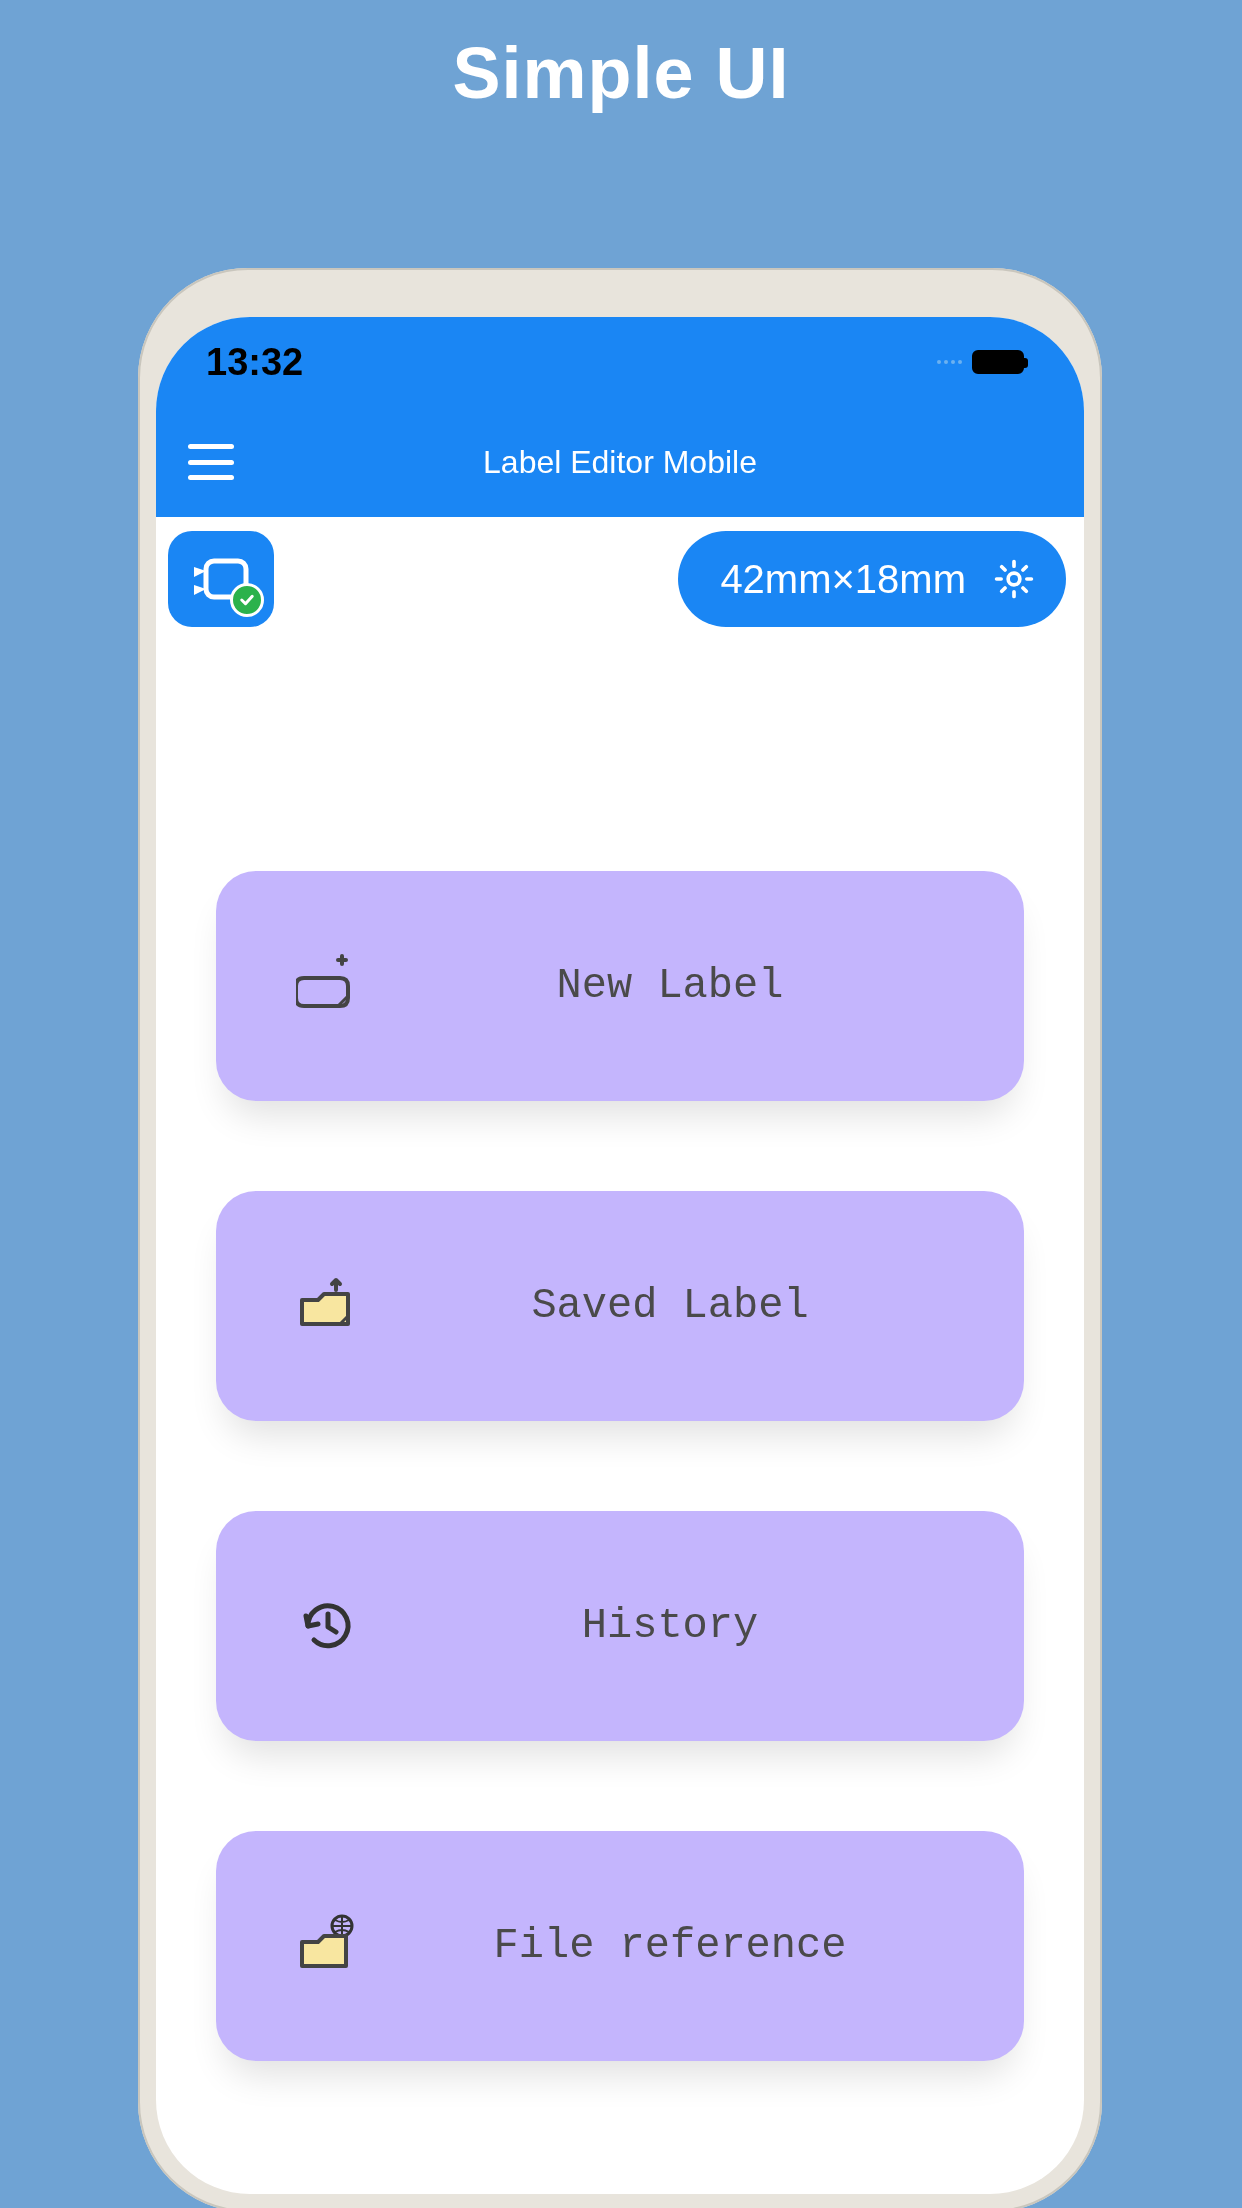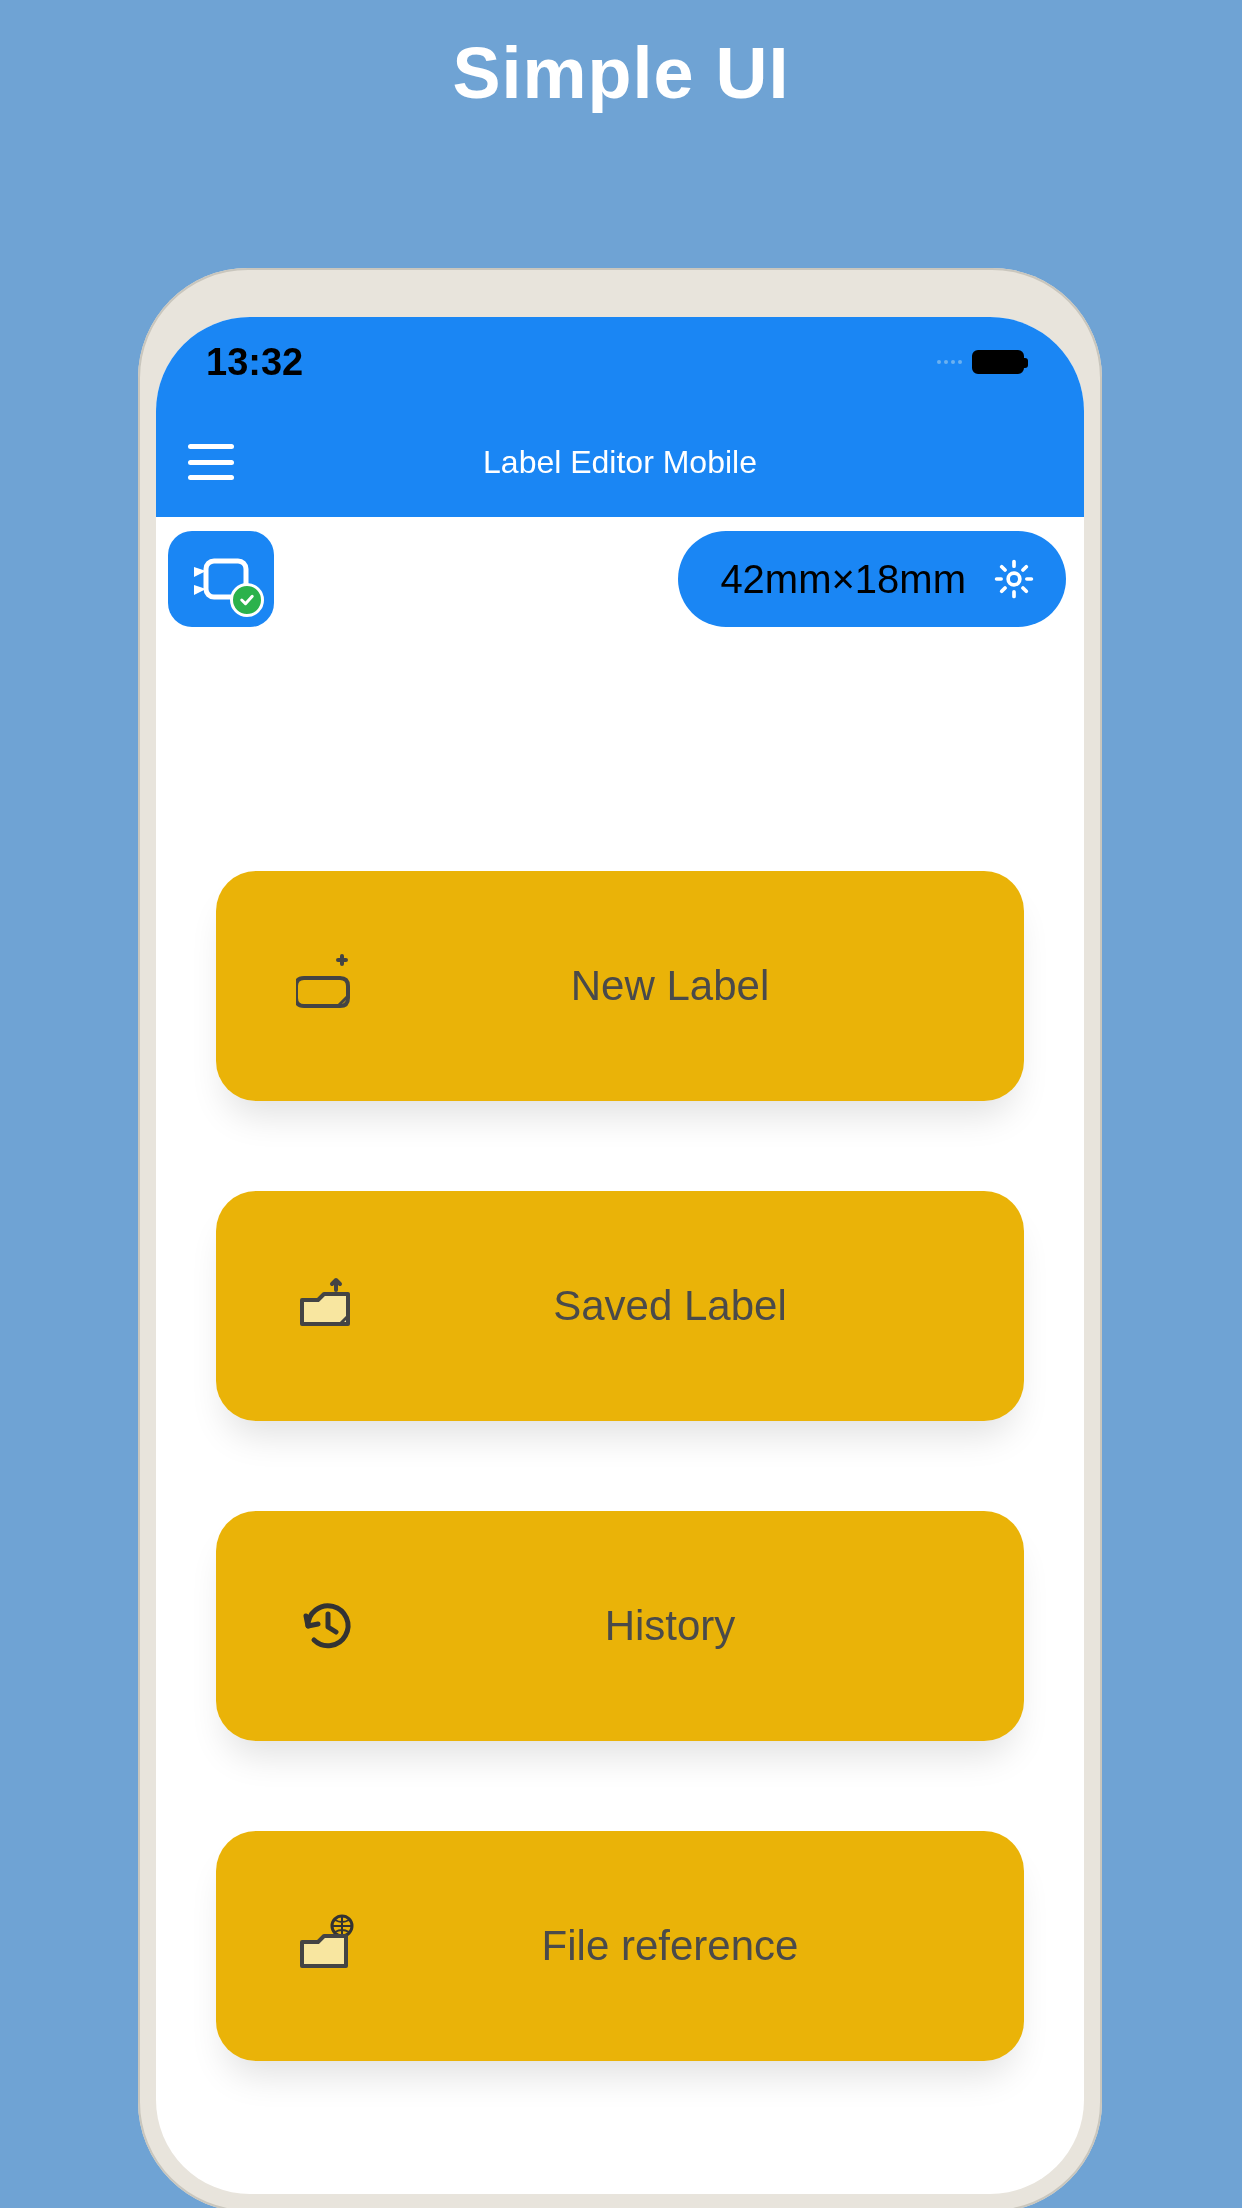--- a/index.html
+++ b/index.html
@@ -133,47 +133,48 @@
     width: 34px; height: 34px;
     background: #2bb24c;
     border-radius: 50%;
     border: 3px solid #fff;
     display: flex; align-items: center; justify-content: center;
   }
   .print-check svg { width: 18px; height: 18px; }
 
   .size-pill {
     background: #1a86f4;
-    color: #000000;
+    color: #ffffff;
     height: 96px;
     border-radius: 48px;
     display: flex;
     align-items: center;
     padding: 0 30px 0 42px;
     gap: 26px;
     cursor: pointer;
   }
   .size-pill-text { font-size: 40px; font-weight: 500; }
   .gear-icon svg { display: block; }
 
   .content-area {
     background: #fff;
     padding: 230px 60px 0 60px;
   }
 
   .menu-card {
-    background: #eab308;
+    background: #c4b5fd;
     border-radius: 40px;
     height: 230px;
     margin-bottom: 90px;
     box-shadow: 0 24px 36px -10px rgba(0,0,0,0.12);
     display: flex;
     align-items: center;
     padding: 0 40px 0 80px;
     cursor: pointer;
+    font-family: Liberation Mono, monospace;
   }
   .menu-card:last-child { margin-bottom: 0; }
   .menu-icon {
     width: 120px;
     display: flex;
     justify-content: flex-start;
   }
   .menu-label {
     flex: 1;
     text-align: center;

